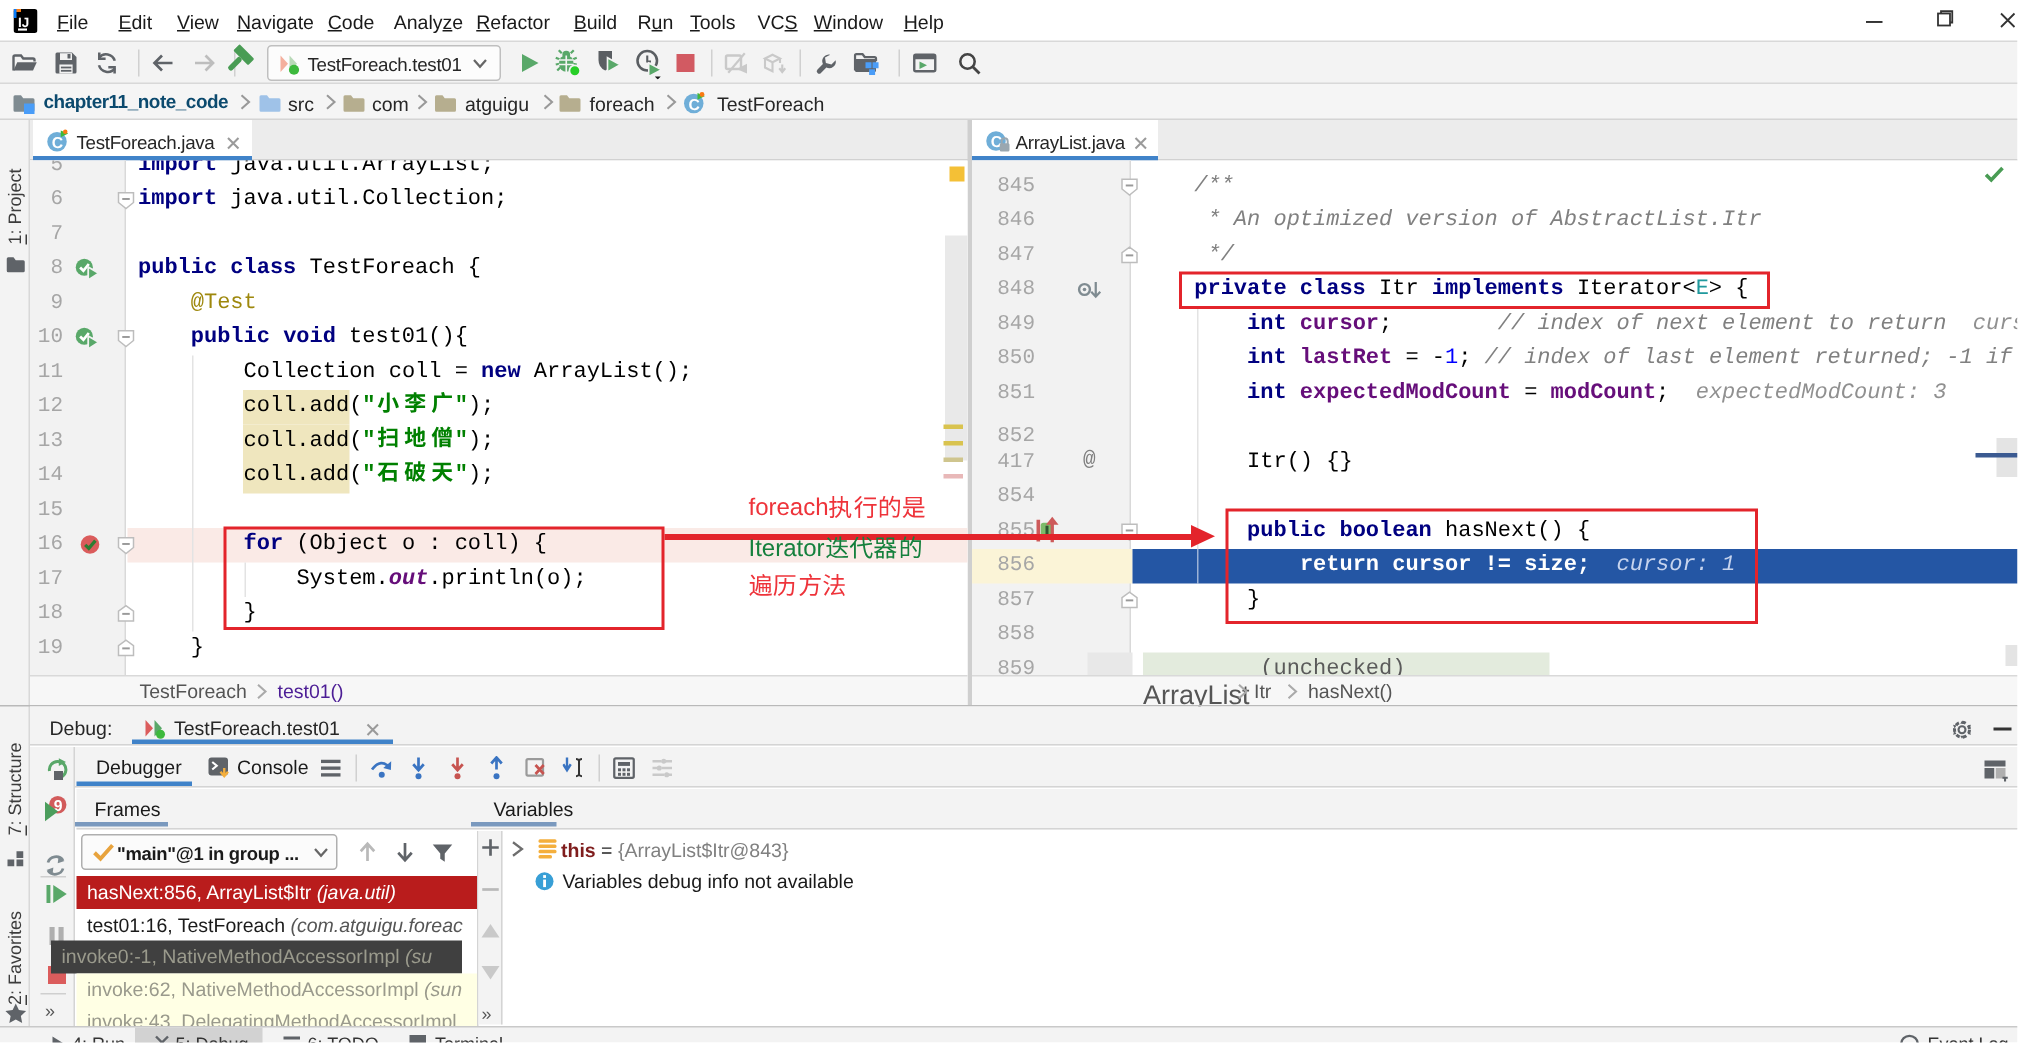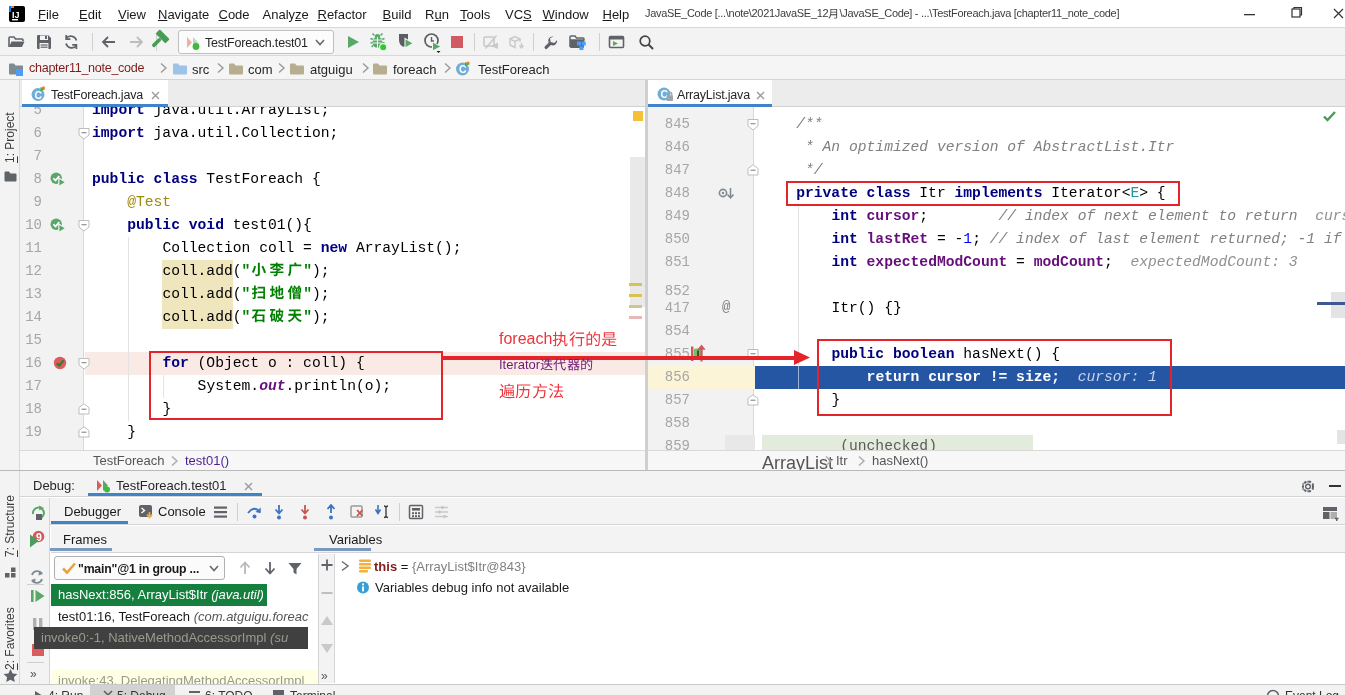--- a/index.html
+++ b/index.html
@@ -39,25 +39,20 @@
 <div class="abs ui" style="left:158px;top:7px;color:#1a1a1a"><span style="text-decoration:underline">N</span>avigate</div>
 <div class="abs ui" style="left:218.5px;top:7px;color:#1a1a1a"><span style="text-decoration:underline">C</span>ode</div>
 <div class="abs ui" style="left:262.5px;top:7px;color:#1a1a1a">Analy<span style="text-decoration:underline">z</span>e</div>
 <div class="abs ui" style="left:317.5px;top:7px;color:#1a1a1a"><span style="text-decoration:underline">R</span>efactor</div>
 <div class="abs ui" style="left:382.5px;top:7px;color:#1a1a1a"><span style="text-decoration:underline">B</span>uild</div>
 <div class="abs ui" style="left:425px;top:7px;color:#1a1a1a">R<span style="text-decoration:underline">u</span>n</div>
 <div class="abs ui" style="left:460px;top:7px;color:#1a1a1a"><span style="text-decoration:underline">T</span>ools</div>
 <div class="abs ui" style="left:505px;top:7px;color:#1a1a1a">VC<span style="text-decoration:underline">S</span></div>
 <div class="abs ui" style="left:542.5px;top:7px;color:#1a1a1a"><span style="text-decoration:underline">W</span>indow</div>
 <div class="abs ui" style="left:602.5px;top:7px;color:#1a1a1a"><span style="text-decoration:underline">H</span>elp</div>
-<div class="abs" style="left:645px;top:7px;width:452px;text-align:center;font-size:11px;letter-spacing:-0.3px;color:#3c3c3c;white-space:nowrap">JavaSE_Code [...\note\2021JavaSE_12<svg class="cju" viewBox="0 -880 1000 1000">
-        <g transform="scale(1,-1)">
-          <path d="M207 787V479C207 318 191 115 29 -27C46 -37 75 -65 86 -81C184 5 234 118 259 232H742V32C742 10 735 3 711 2C688 1 607 0 524 3C537 -18 551 -53 556 -76C663 -76 730 -75 769 -61C806 -48 821 -23 821 31V787ZM283 714H742V546H283ZM283 475H742V305H272C280 364 283 422 283 475Z"></path>
-        </g>
-      </svg>\JavaSE_Code] - ...\TestForeach.java [chapter11_note_code]</div>
 <svg class="abs" style="left:1243px;top:6px" width="14" height="16">
       <rect x="1" y="8" width="11" height="1.3" fill="#333"></rect>
     </svg>
 <svg class="abs" style="left:1289px;top:6px" width="14" height="16">
       <rect x="3" y="3" width="8" height="8" fill="none" stroke="#333" stroke-width="1.2"></rect>
       <path d="M5 3 V1.5 H12.5 V9 H11" fill="none" stroke="#333" stroke-width="1.2"></path>
     </svg>
 <svg class="abs" style="left:1332px;top:6px" width="13" height="16">
       <path d="M2 3 L11 12 M11 3 L2 12" stroke="#333" stroke-width="1.2"></path>
     </svg>
@@ -158,21 +153,21 @@
       <path d="M5 7 L10 9.5 L5 12 Z" fill="#59A869"></path>
     </svg>
 <svg class="abs" style="left:638px;top:34px" width="17" height="16">
       <circle cx="7" cy="7" r="4.8" fill="none" stroke="#444" stroke-width="1.7"></circle>
       <path d="M10.5 10.5 L15 15" stroke="#444" stroke-width="1.9"></path>
     </svg>
 <svg class="abs" style="left:8px;top:61px" width="16" height="15">
       <path d="M1 3.5 Q1 2.5 2 2.5 L6 2.5 L7.5 4.5 L14 4.5 Q15 4.5 15 5.5 L15 12.5 Q15 13.5 14 13.5 L2 13.5 Q1 13.5 1 12.5 Z" fill="#7F8B91"></path>
       <rect x="8" y="8" width="7" height="7" fill="#4A9DF8"></rect>
     </svg>
-<div class="abs" style="left:29px;top:61px;font-size:12.6px;letter-spacing:-0.3px;font-weight:normal;color:#7f1d1d">chapter11_note_code</div>
+<div class="abs" style="left:29px;top:61px;font-size:12.6px;letter-spacing:-0.3px;font-weight:bold;color:#0c4a6e">chapter11_note_code</div>
 <svg class="abs" style="left:159px;top:62px" width="9" height="12">
       <path d="M2 1.5 L7 6 L2 10.5" fill="none" stroke="#999" stroke-width="1.4"></path>
     </svg>
 <svg class="abs" style="left:172px;top:61px" width="16" height="15">
       <path d="M1 3.5 Q1 2.5 2 2.5 L6 2.5 L7.5 4.5 L14 4.5 Q15 4.5 15 5.5 L15 12.5 Q15 13.5 14 13.5 L2 13.5 Q1 13.5 1 12.5 Z" fill="#9FC2E8"></path>
     </svg>
 <div class="abs ui" style="left:192px;top:62px">src</div>
 <svg class="abs" style="left:216px;top:62px" width="9" height="12">
       <path d="M2 1.5 L7 6 L2 10.5" fill="none" stroke="#999" stroke-width="1.4"></path>
     </svg>
@@ -454,21 +449,21 @@
         </g>
       </svg><svg class="cju" viewBox="0 -880 1000 1000">
         <g transform="scale(1,-1)">
           <path d="M552 423C607 350 675 250 705 189L769 229C736 288 667 385 610 456ZM240 842C232 794 215 728 199 679H87V-54H156V25H435V679H268C285 722 304 778 321 828ZM156 612H366V401H156ZM156 93V335H366V93ZM598 844C566 706 512 568 443 479C461 469 492 448 506 436C540 484 572 545 600 613H856C844 212 828 58 796 24C784 10 773 7 753 7C730 7 670 8 604 13C618 -6 627 -38 629 -59C685 -62 744 -64 778 -61C814 -57 836 -49 859 -19C899 30 913 185 928 644C929 654 929 682 929 682H627C643 729 658 779 670 828Z"></path>
         </g>
       </svg><svg class="cju" viewBox="0 -880 1000 1000">
         <g transform="scale(1,-1)">
           <path d="M236 607H757V525H236ZM236 742H757V661H236ZM164 799V468H833V799ZM231 299C205 153 141 40 35 -29C52 -40 81 -68 92 -81C158 -34 210 30 248 109C330 -29 459 -60 661 -60H935C939 -39 951 -6 963 12C911 11 702 10 664 11C622 11 582 12 546 16V154H878V220H546V332H943V399H59V332H471V29C384 51 320 98 281 190C291 221 299 254 306 289Z"></path>
         </g>
       </svg></div>
-<div class="abs" style="left:499px;top:357px;color:#701a75;font-size:13px;white-space:nowrap">Iterator<svg class="cju" viewBox="0 -880 1000 1000">
+<div class="abs" style="left:499px;top:357px;color:#15803d;font-size:16px;white-space:nowrap">Iterator<svg class="cju" viewBox="0 -880 1000 1000">
         <g transform="scale(1,-1)">
           <path d="M72 764C127 714 190 644 219 599L280 642C249 688 183 756 130 803ZM248 483H48V413H176V103C133 85 85 46 38 -1L85 -64C137 -2 188 51 223 51C246 51 278 21 320 -2C391 -42 476 -52 595 -52C691 -52 868 -47 940 -42C942 -21 953 14 961 33C864 22 714 15 597 15C488 15 401 21 337 58C295 80 271 101 248 110ZM592 840V684H467C481 721 493 761 503 801L431 815C406 708 361 603 302 534C321 526 354 509 370 499C394 531 417 571 438 615H592V560C592 527 591 493 587 457H305V389H573C547 290 481 192 326 122C343 109 365 82 375 65C513 131 586 218 625 310C717 234 813 141 857 74L915 122C861 197 747 301 647 377L650 389H939V457H661C665 492 666 527 666 560V615H900V684H666V840Z"></path>
         </g>
       </svg><svg class="cju" viewBox="0 -880 1000 1000">
         <g transform="scale(1,-1)">
           <path d="M715 783C774 733 844 663 877 618L935 658C901 703 829 771 769 819ZM548 826C552 720 559 620 568 528L324 497L335 426L576 456C614 142 694 -67 860 -79C913 -82 953 -30 975 143C960 150 927 168 912 183C902 67 886 8 857 9C750 20 684 200 650 466L955 504L944 575L642 537C632 626 626 724 623 826ZM313 830C247 671 136 518 21 420C34 403 57 365 65 348C111 389 156 439 199 494V-78H276V604C317 668 354 737 384 807Z"></path>
         </g>
       </svg><svg class="cju" viewBox="0 -880 1000 1000">
         <g transform="scale(1,-1)">
           <path d="M196 730H366V589H196ZM622 730H802V589H622ZM614 484C656 468 706 443 740 420H452C475 452 495 485 511 518L437 532V795H128V524H431C415 489 392 454 364 420H52V353H298C230 293 141 239 30 198C45 184 64 158 72 141L128 165V-80H198V-51H365V-74H437V229H246C305 267 355 309 396 353H582C624 307 679 264 739 229H555V-80H624V-51H802V-74H875V164L924 148C934 166 955 194 972 208C863 234 751 288 675 353H949V420H774L801 449C768 475 704 506 653 524ZM553 795V524H875V795ZM198 15V163H365V15ZM624 15V163H802V15Z"></path>
@@ -654,28 +649,31 @@
     </svg>
 <svg class="abs" style="left:237px;top:560px" width="16" height="16">
       <path d="M8 14 L8 3 M3.5 7.5 L8 2.5 L12.5 7.5" fill="none" stroke="#B9B9B9" stroke-width="1.8"></path>
     </svg>
 <svg class="abs" style="left:262px;top:560px" width="16" height="16">
       <path d="M8 2 L8 13 M3.5 8.5 L8 13.5 L12.5 8.5" fill="none" stroke="#5f6368" stroke-width="1.8"></path>
     </svg>
 <svg class="abs" style="left:287px;top:561px" width="16" height="15">
       <path d="M1.5 2 L14.5 2 L9.5 8 L9.5 13.5 L6.5 11.5 L6.5 8 Z" fill="#5f6368"></path>
     </svg>
-<div class="abs" style="left:51px;top:584px;width:216px;height:21.5px;background:#15803d;overflow:hidden;white-space:nowrap">
+<div class="abs" style="left:51px;top:584px;width:267px;height:21.5px;background:#b91c1c;overflow:hidden;white-space:nowrap">
       <span style="font-size:13px;color:#fff;position:absolute;left:7px;top:3px">hasNext:856, ArrayList$Itr <span class="it" style="color:#fff">(java.util)</span></span>
     </div>
 <div class="abs" style="left:51px;top:605.5px;width:267px;height:21.5px;background:#FFFFFF;overflow:hidden;white-space:nowrap">
       <span style="font-size:13px;color:#1a1a1a;position:absolute;left:7px;top:3px">test01:16, TestForeach <span class="it" style="color:#555">(com.atguigu.foreac</span></span>
     </div>
 <div class="abs" style="left:34px;top:627.0px;width:274px;height:21.5px;background:#404040;overflow:hidden;white-space:nowrap">
       <span style="font-size:13px;color:#9A9A8C;position:absolute;left:7px;top:3px">invoke0:-1, NativeMethodAccessorImpl <span class="it" style="color:#9A9A8C">(su</span></span>
+    </div>
+<div class="abs" style="left:51px;top:648.5px;width:267px;height:21.5px;background:#FFFFE4;overflow:hidden;white-space:nowrap">
+      <span style="font-size:13px;color:#9A9A8C;position:absolute;left:7px;top:3px">invoke:62, NativeMethodAccessorImpl <span class="it" style="color:#9A9A8C">(sun</span></span>
     </div>
 <div class="abs" style="left:51px;top:670.0px;width:267px;height:21.5px;background:#FFFFE4;overflow:hidden;white-space:nowrap">
       <span style="font-size:13px;color:#9A9A8C;position:absolute;left:7px;top:3px">invoke:43, DelegatingMethodAccessorImpl<span class="it" style="color:#9A9A8C"></span></span>
     </div>
 <svg class="abs" style="left:320px;top:558px" width="14" height="14">
       <path d="M7 1.5 L7 12.5 M1.5 7 L12.5 7" stroke="#5f6368" stroke-width="1.8"></path>
     </svg>
 <svg class="abs" style="left:320px;top:586px" width="14" height="14">
       <path d="M1.5 7 L12.5 7" stroke="#B9B9B9" stroke-width="1.8"></path>
     </svg>

